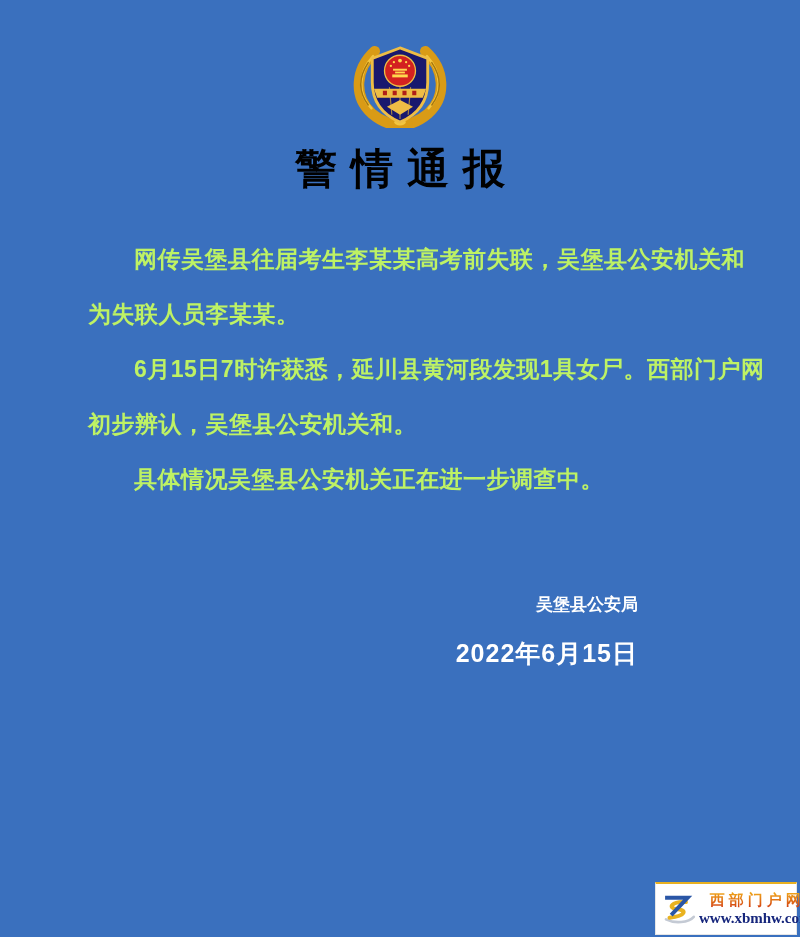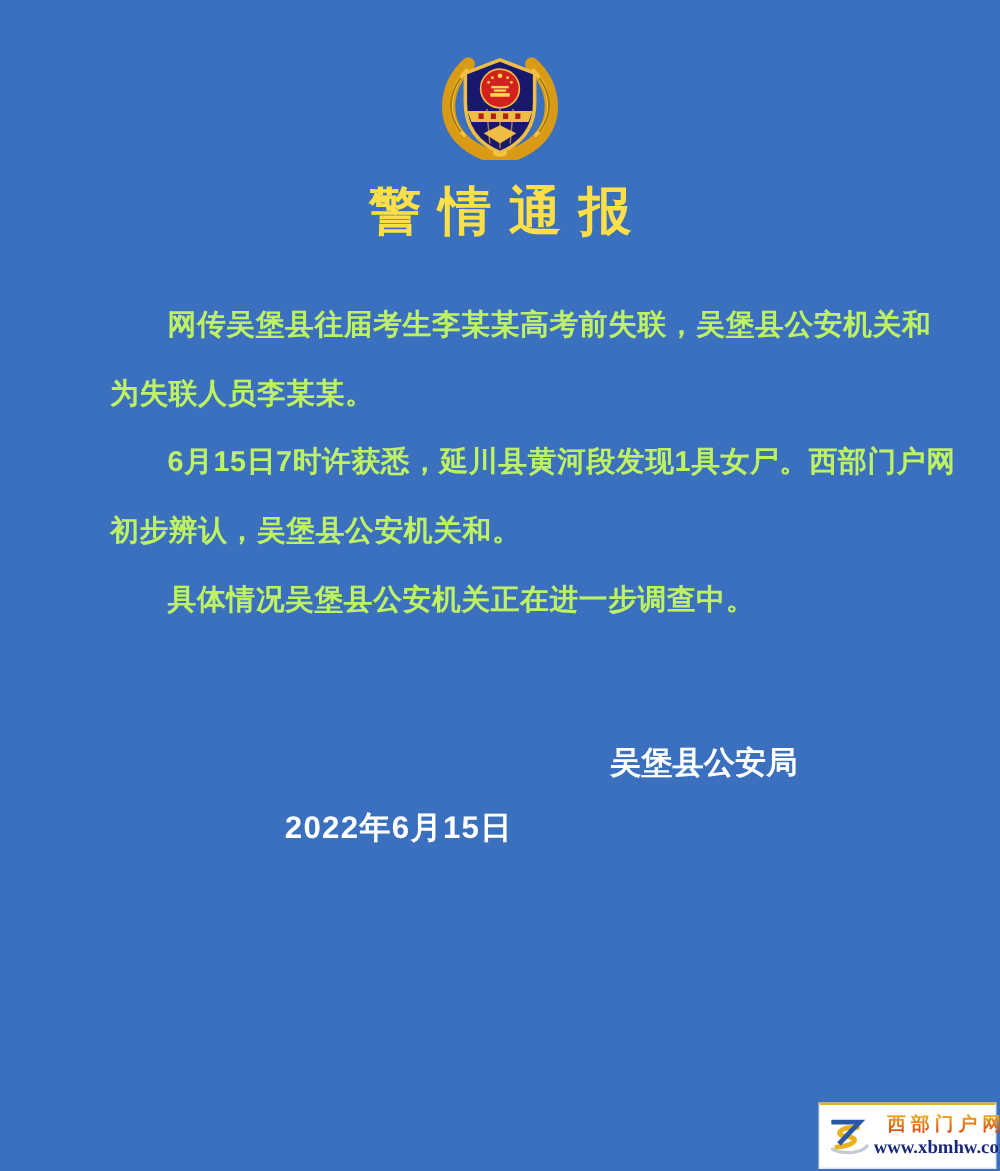--- a/index.html
+++ b/index.html
@@ -17,21 +17,21 @@
   .emblem{
     width:106px;height:90px;
     margin:38px auto 0 auto;
     display:block;
   }
 
   
   .title{
     margin:16px 0 0 0;
     text-align:center;
-    color:#fde047;
+    color:#000000;
     font-family:"DejaVu Serif","Liberation Serif",serif;
     font-weight:700;
     font-size:42px;
     letter-spacing:14px;
     padding-left:14px; 
     line-height:1.2;
   }
 
   
   .body-text{
@@ -48,22 +48,22 @@
   .body-line.indent{padding-left:46px;}
 
   
   .sign-block{
     margin-top:88px;
     padding-right:162px;
     text-align:right;
     color:#ffffff;
     font-weight:700;
   }
-  .signature{font-size:25px;line-height:1.2;}
-  .issue-date{font-size:25px;line-height:1.2;margin-top:22px;letter-spacing:1px;text-align:center;}
+  .signature{font-size:17px;line-height:1.2;}
+  .issue-date{font-size:25px;line-height:1.2;margin-top:22px;letter-spacing:1px;}
 
   
   .watermark{
     position:absolute;
     right:3px;bottom:2px;
     width:142px;height:53px;
     background:#ffffff;
     border:1px solid #e6e6e6;
     border-top:2px solid #e8b020;
     box-sizing:border-box;

